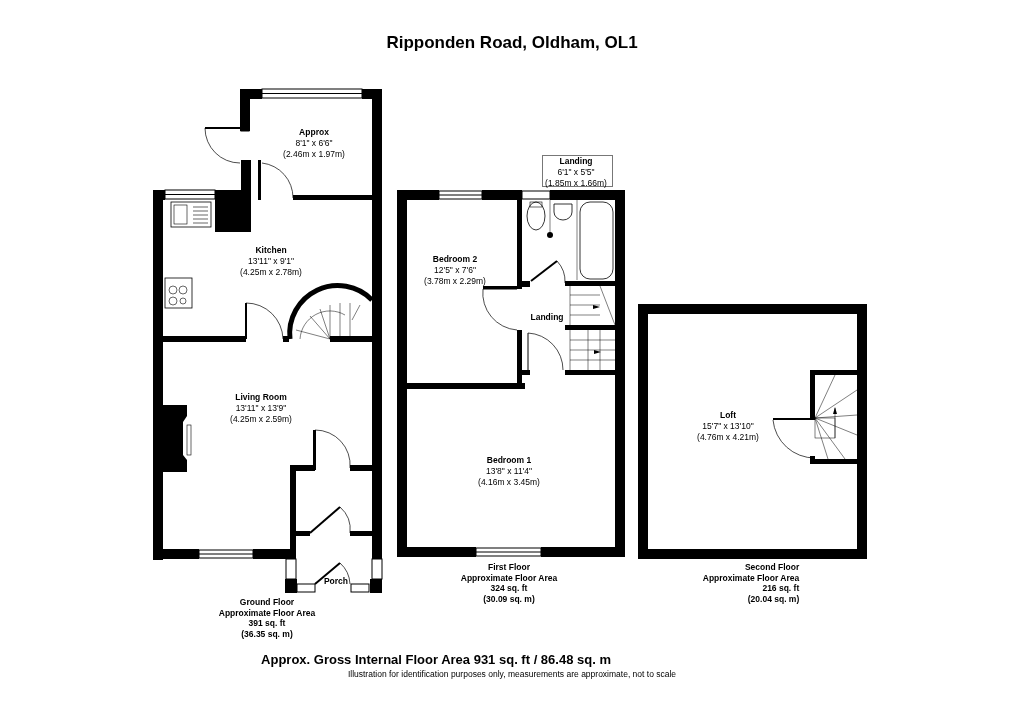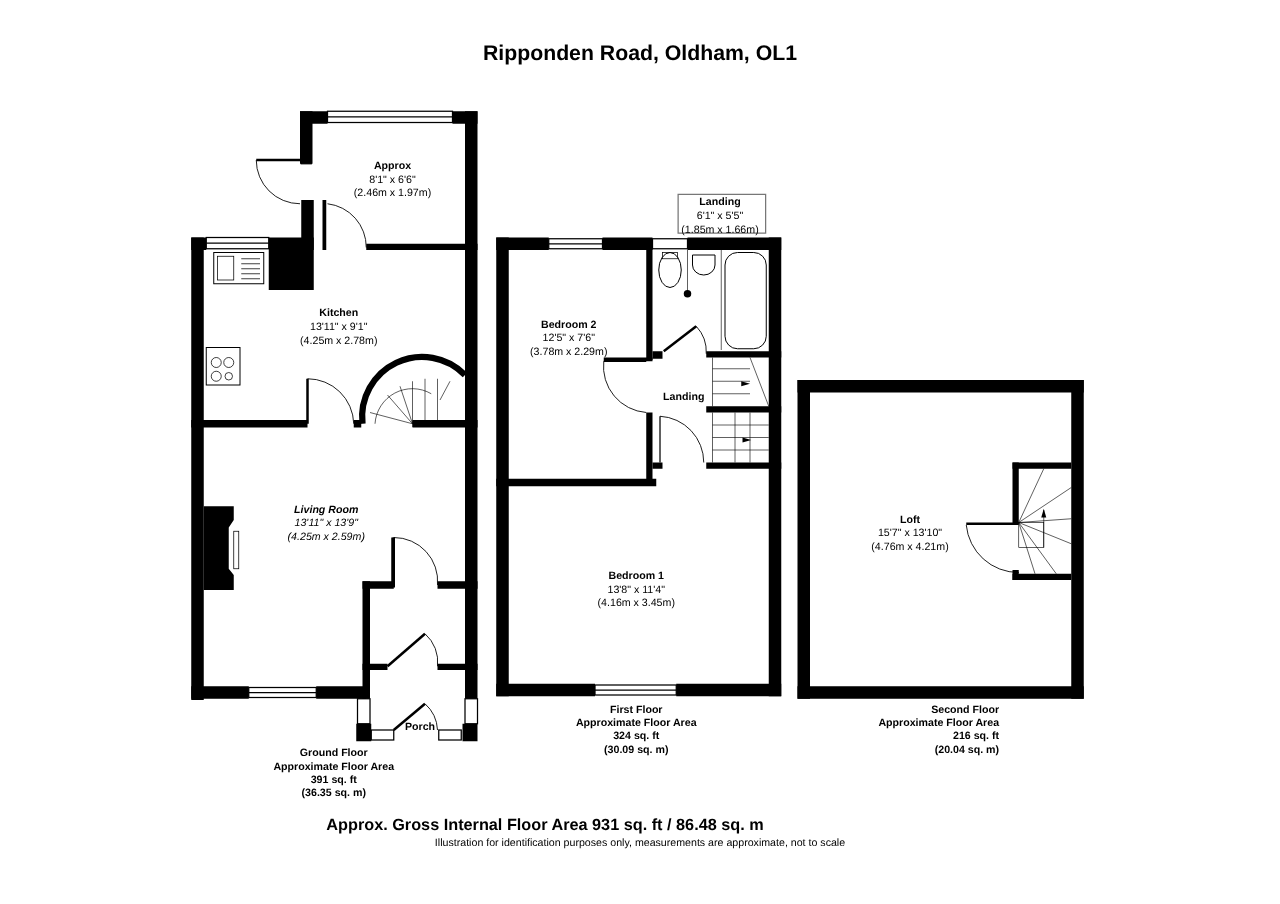--- a/index.html
+++ b/index.html
@@ -198,21 +198,21 @@
 <div class="lbl" style="left:314px; top:127px;">
   <span class="nm">Approx</span>
   <span>8'1" x 6'6"</span>
   <span>(2.46m x 1.97m)</span>
 </div>
 <div class="lbl" style="left:271px; top:245px;">
   <span class="nm">Kitchen</span>
   <span>13'11" x 9'1"</span>
   <span>(4.25m x 2.78m)</span>
 </div>
-<div class="lbl" style="left:261px; top:402px;font-style:italic;">
+<div class="lbl" style="left:261px; top:392px;">
   <span class="nm">Living Room</span>
   <span>13'11" x 13'9"</span>
   <span>(4.25m x 2.59m)</span>
 </div>
 <div class="lbl" style="left:336px; top:544px;margin-top:32px;">
   <span class="nm">Porch</span>
 </div>
 <div class="floor-lbl" style="left:267px; top:597px;">
   <span>Ground Floor</span>
   <span>Approximate Floor Area</span>

